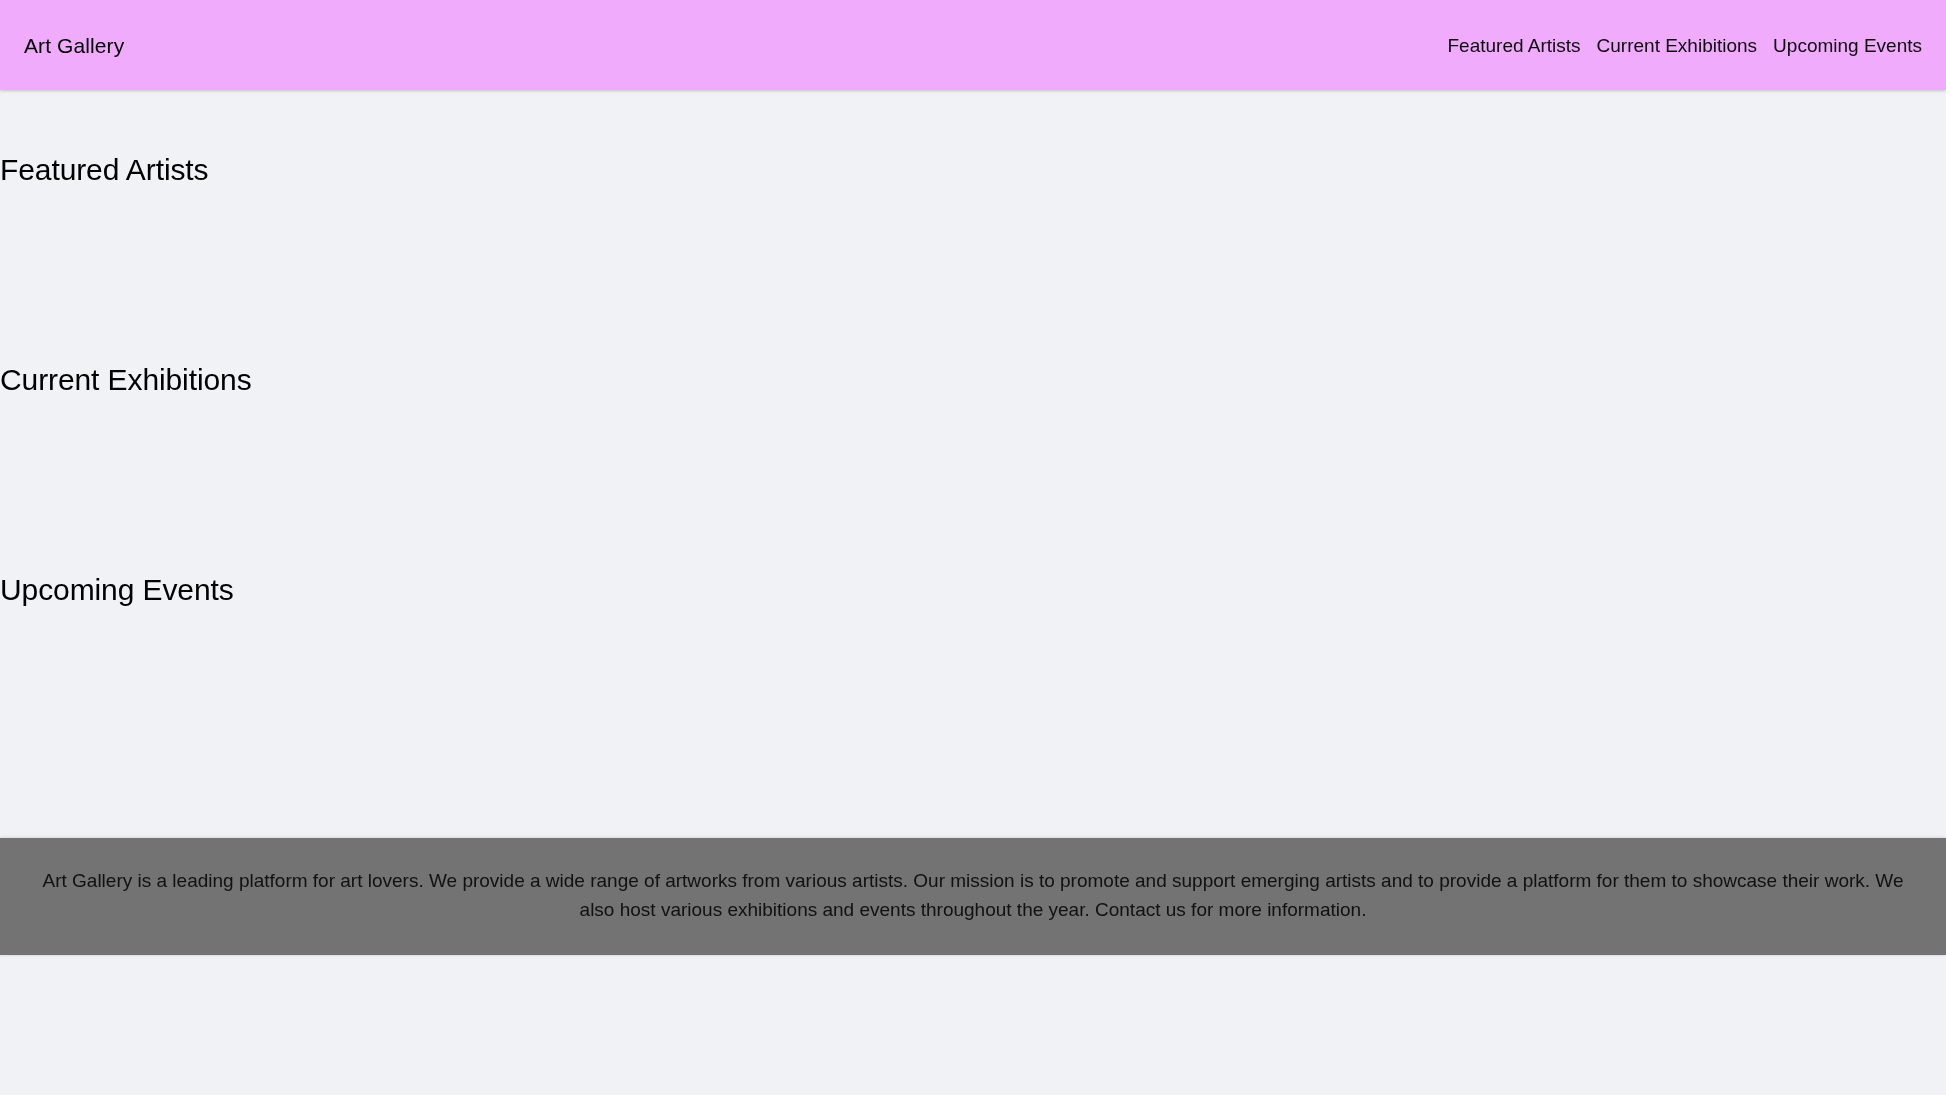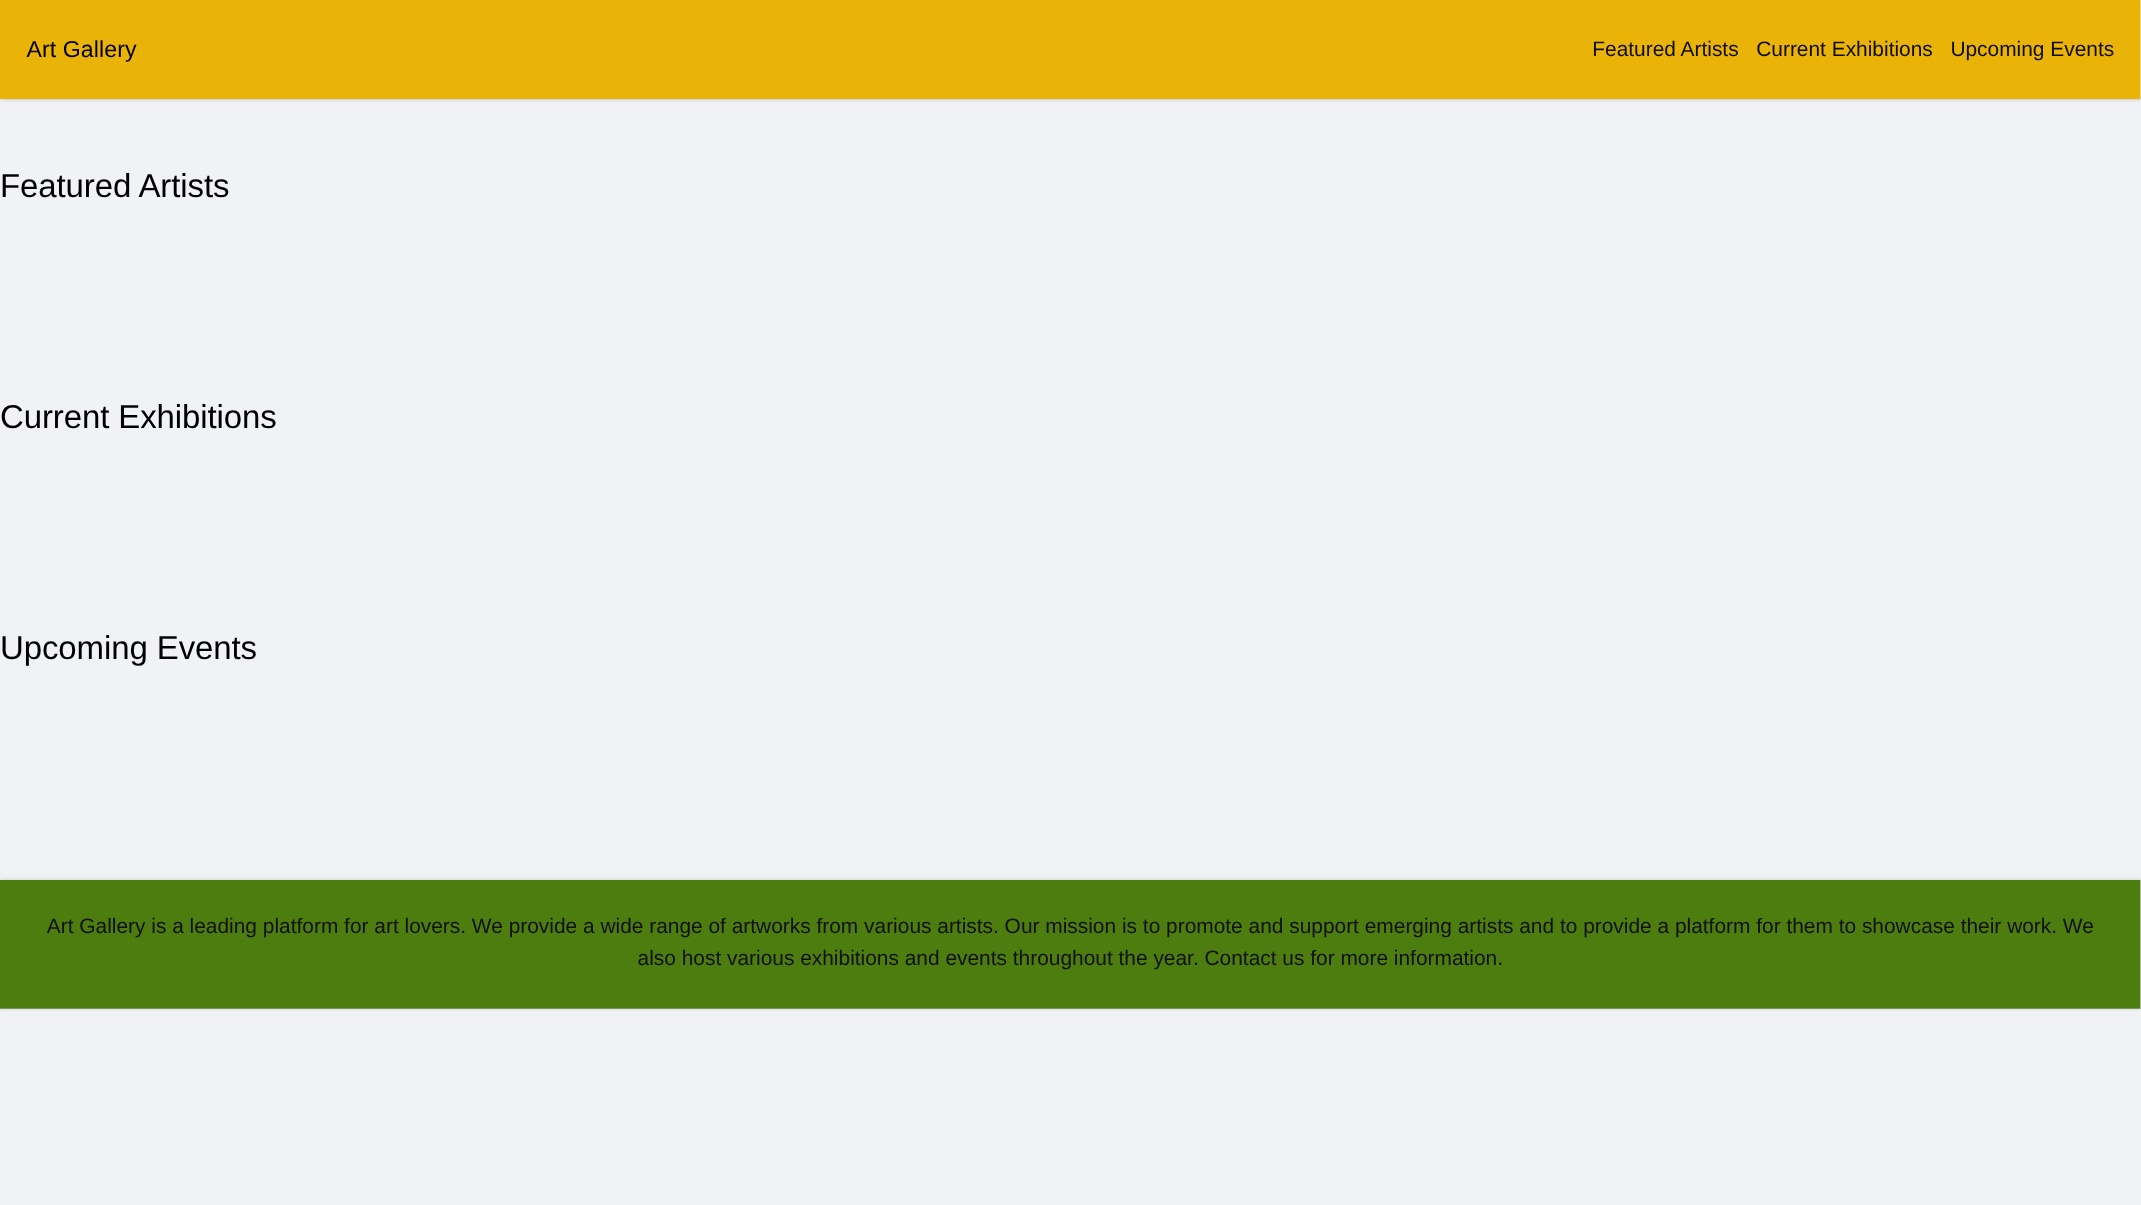--- a/index.html
+++ b/index.html
@@ -12,21 +12,21 @@
   body {
     background: #f1f2f6;
     font-family: "Liberation Sans", sans-serif;
     color: #1a1a1a;
     -webkit-font-smoothing: antialiased;
     overflow: hidden;
   }
 
   
   .site-header {
-    background: #eab308;
+    background: #f0abfc;
     height: 90px;
     display: flex;
     align-items: center;
     justify-content: space-between;
     padding: 0 24px;
     box-shadow: 0 1px 3px rgba(0,0,0,0.12), 0 1px 2px rgba(0,0,0,0.08);
     position: relative;
     z-index: 10;
   }
 
@@ -75,22 +75,22 @@
   .section-body {
     min-height: 112px;
   }
 
   #section-featured-artists { padding-top: 62px; }
   #section-current-exhibitions { padding-top: 62px; }
   #section-upcoming-events { padding-top: 62px; }
 
   
   .site-footer {
-    background: #4d7c0f;
-    margin-top: 80px;
+    background: #737373;
+    margin-top: 118px;
     padding: 28px 24px 30px;
     box-shadow: 0 -1px 3px rgba(0,0,0,0.10), 0 1px 2px rgba(0,0,0,0.06);
     position: relative;
     z-index: 5;
   }
 
   .footer-text {
     font-size: 19px;
     line-height: 1.55;
     color: #111111;

